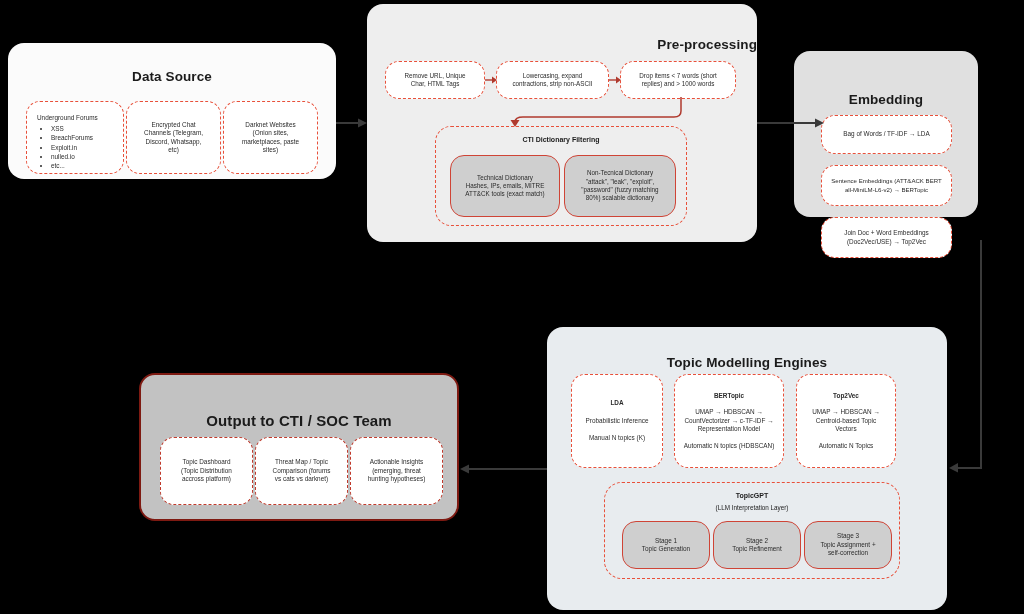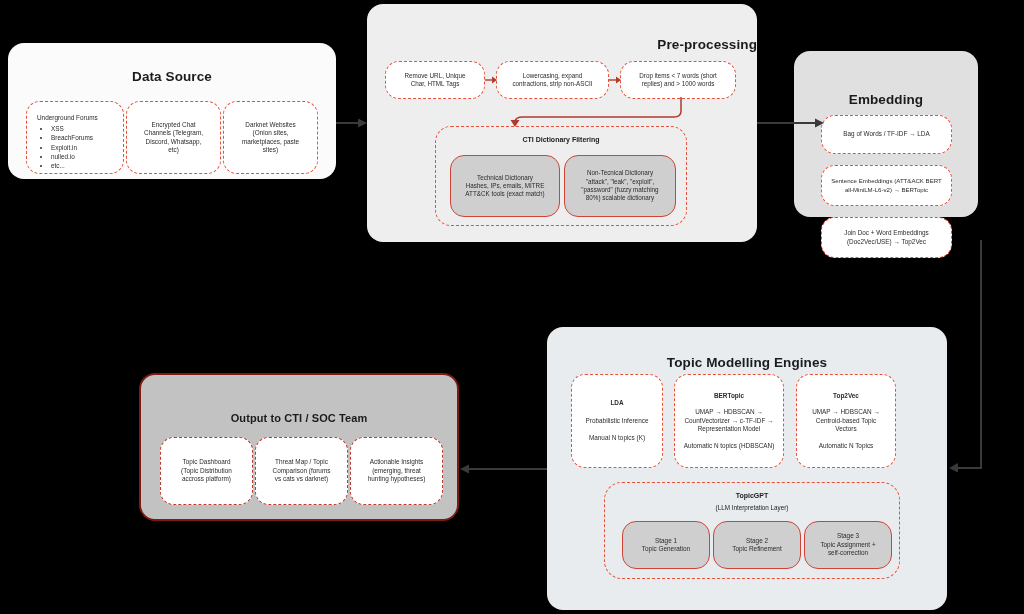--- a/index.html
+++ b/index.html
@@ -248,21 +248,21 @@
       </div>
       <div class="sbox" style="left:199px; top:38px; width:88px; height:48px; font-size:6.4px;">
         <span class="line">Stage 3</span>
         <span class="line">Topic Assignment +</span>
         <span class="line">self-correction</span>
       </div>
     </div>
   </div>
 
   <div class="panel p-output" style="left:139px; top:373px; width:320px; height:148px;">
-    <div class="panel-title" style="top:37px; font-size:11px;">Output to CTI / SOC Team</div>
+    <div class="panel-title" style="top:37px; font-size:15px;">Output to CTI / SOC Team</div>
 
     <div class="dbox deepred" style="left:19px; top:62px; width:93px; height:68px; font-size:6.4px;">
       <span class="line">Topic Dashboard</span>
       <span class="line">(Topic Distribution</span>
       <span class="line">accross platform)</span>
     </div>
     <div class="dbox deepred" style="left:114px; top:62px; width:93px; height:68px; font-size:6.4px;">
       <span class="line">Threat Map / Topic</span>
       <span class="line">Comparison (forums</span>
       <span class="line">vs cats vs darknet)</span>

